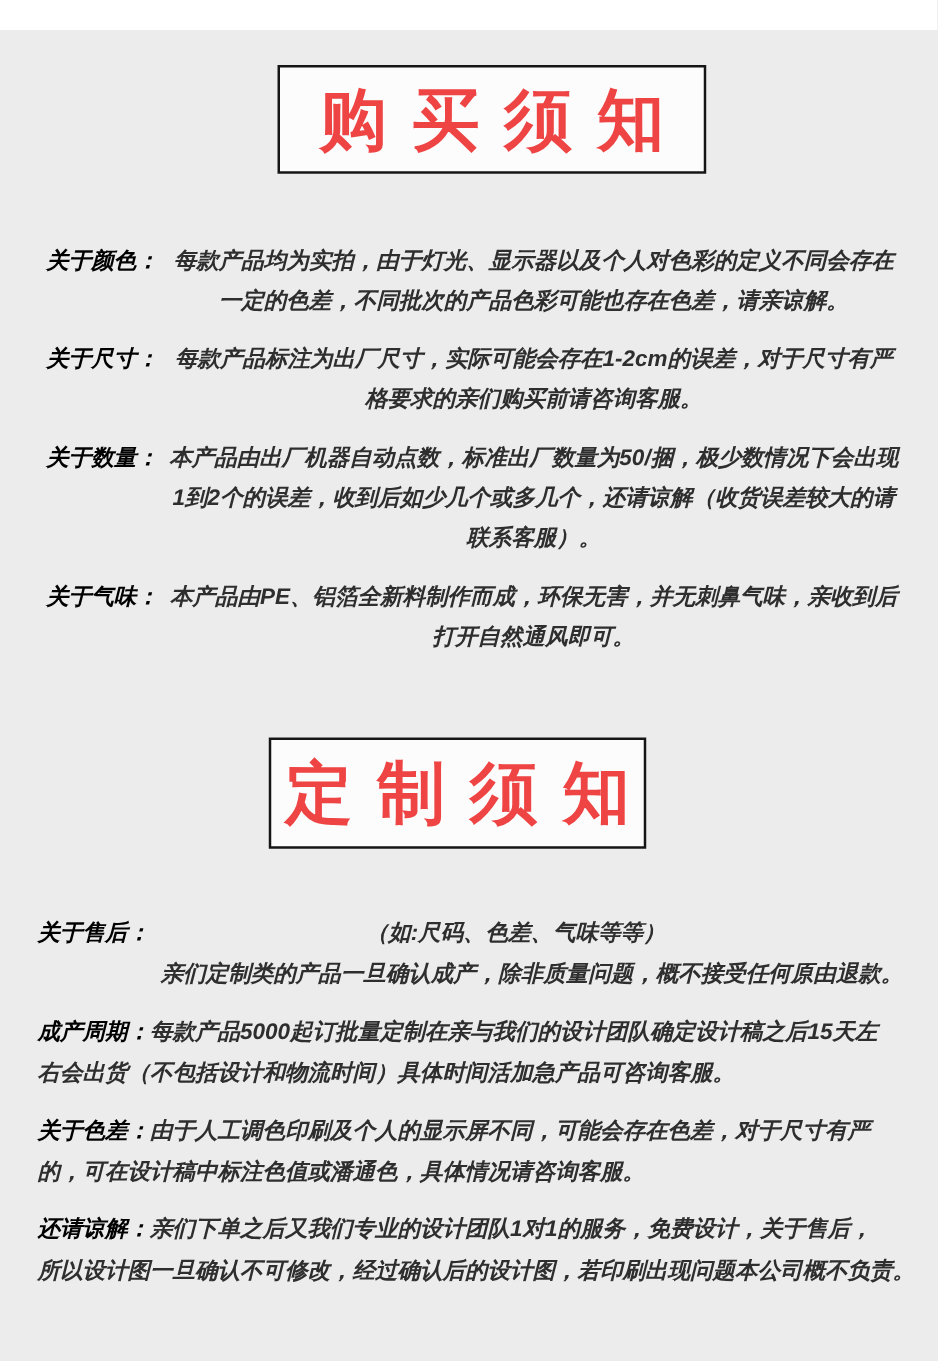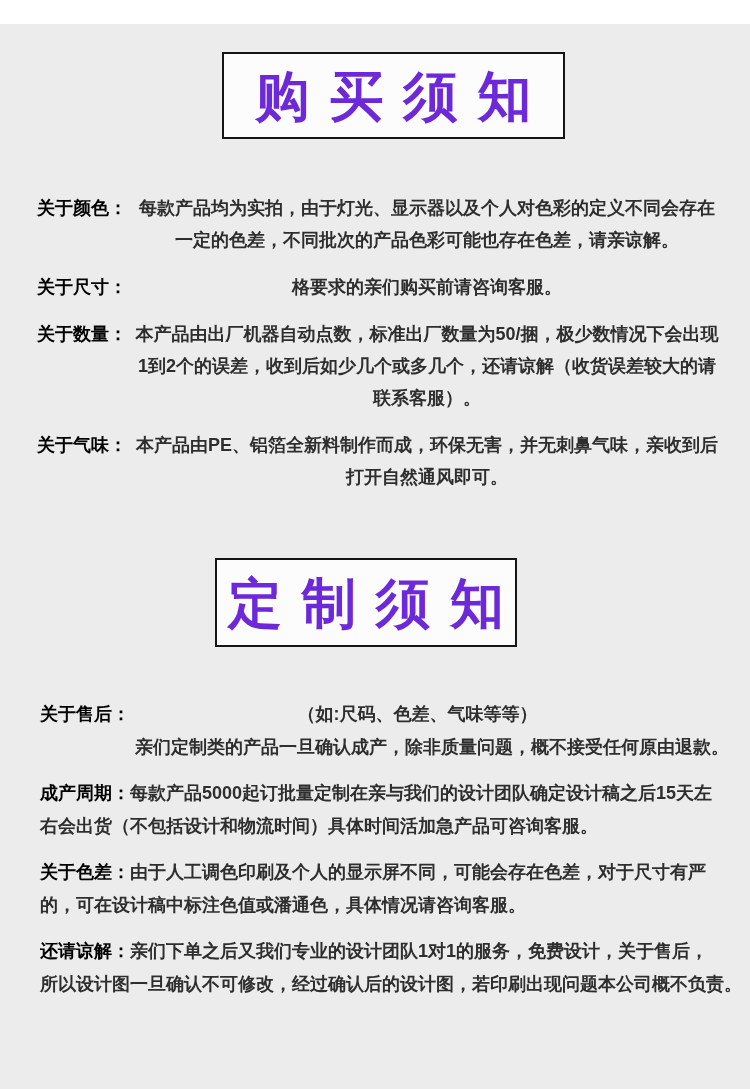--- a/index.html
+++ b/index.html
@@ -33,42 +33,43 @@
   }
   .title-box.box2 {
     width: 302px;
     height: 89px;
     margin: 65px 0 0 215px;
   }
   .title {
     margin: 0;
     font-size: 54px;
     font-weight: bold;
-    color: #6d28d9;
+    color: #ef4444;
     letter-spacing: 20px;
     text-indent: 20px;
     white-space: nowrap;
     line-height: 1;
   }
   .paras {
     color: #2e2e2e;
     font-size: 18px;
   }
   .paras.s1 {
     margin-top: 53px;
     padding: 0 28px 0 37px;
     line-height: 32px;
   }
   .paras.s2 {
     margin-top: 51px;
-    padding: 0 24px 0 40px;
+    padding: 0 24px 0 30px;
     line-height: 33px;
   }
   .para {
     margin-bottom: 15px;
+    font-style: italic;
   }
   .paras.s2 .para {
     margin-bottom: 13px;
   }
   .para.hang {
     display: flex;
     align-items: flex-start;
   }
   .plabel {
     color: #000000;
@@ -119,20 +120,21 @@
         <span class="plabel">关于颜色：</span>
         <div class="pbody">
           <span class="pline">每款产品均为实拍，由于灯光、显示器以及个人对色彩的定义不同会存在</span>
           <span class="pline">一定的色差，不同批次的产品色彩可能也存在色差，请亲谅解。</span>
         </div>
       </div>
 
       <div class="para hang">
         <span class="plabel">关于尺寸：</span>
         <div class="pbody">
+          <span class="pline">每款产品标注为出厂尺寸，实际可能会存在1-2cm的误差，对于尺寸有严</span>
           <span class="pline">格要求的亲们购买前请咨询客服。</span>
         </div>
       </div>
 
       <div class="para hang">
         <span class="plabel">关于数量：</span>
         <div class="pbody">
           <span class="pline">本产品由出厂机器自动点数，标准出厂数量为50/捆，极少数情况下会出现</span>
           <span class="pline">1到2个的误差，收到后如少几个或多几个，还请谅解（收货误差较大的请</span>
           <span class="pline">联系客服）。</span>

